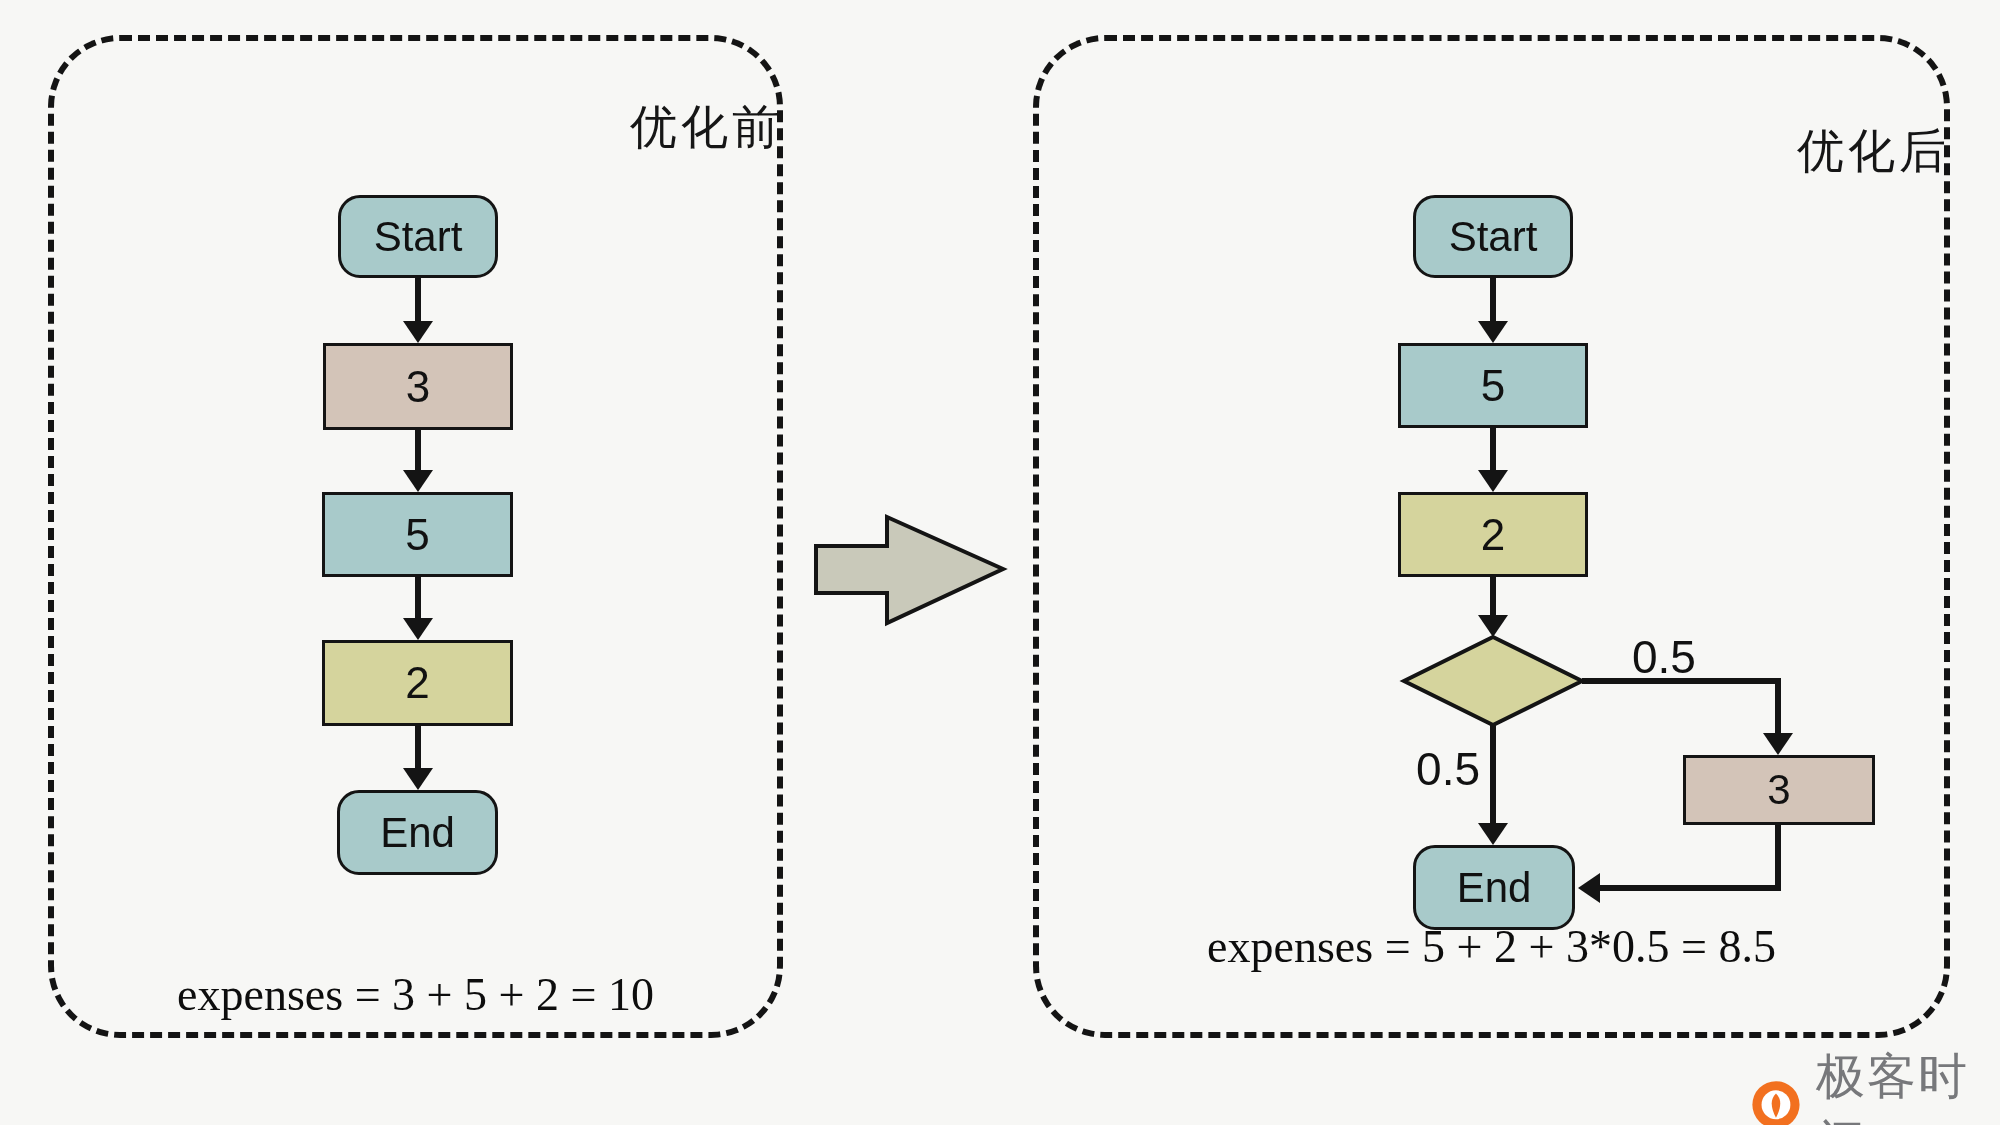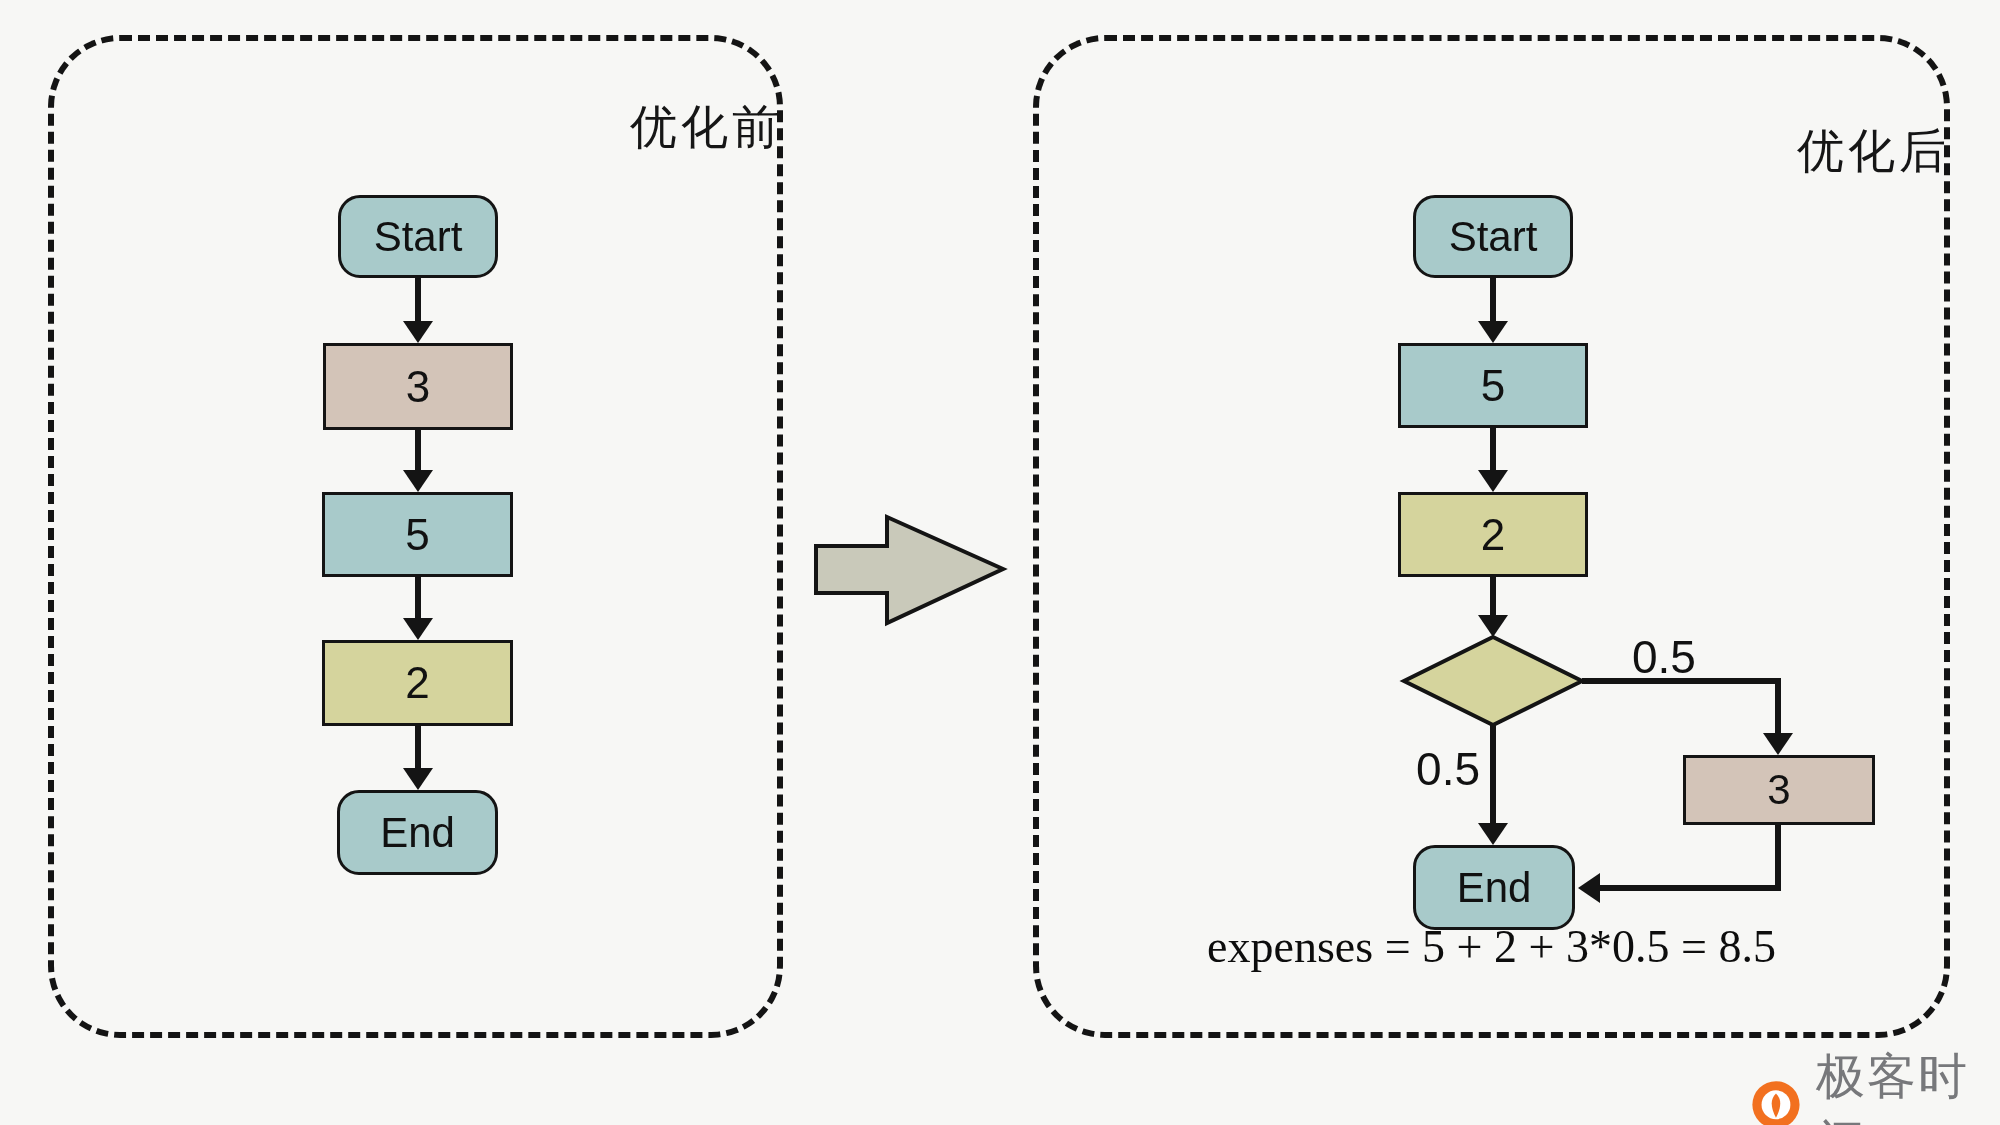--- a/index.html
+++ b/index.html
@@ -66,20 +66,21 @@
     <span>2</span>
   </div>
 
   <div class="vline" style="left:415px;top:725px;height:45px;"></div>
   <div class="ah-down" style="left:403px;top:768px;"></div>
 
   <div class="node teal rounded" style="left:337px;top:790px;width:161px;height:85px;">
     <span>End</span>
   </div>
 
+  <div class="formula left">expenses = 3 + 5 + 2 = 10</div>
 
   <svg class="svg-abs" style="left:800px;top:500px;" width="220" height="140" viewBox="800 500 220 140">
     <polygon points="816,546 887,546 887,517 1003,569 887,623 887,593 816,593" fill="var(--arrow_fill)" stroke="var(--line)" stroke-width="4" stroke-linejoin="miter"></polygon>
   </svg>
 
   <div class="panel right"></div>
   <div class="panel-title right">优化后</div>
 
   <div class="node teal rounded" style="left:1413px;top:195px;width:160px;height:83px;">
     <span>Start</span>

